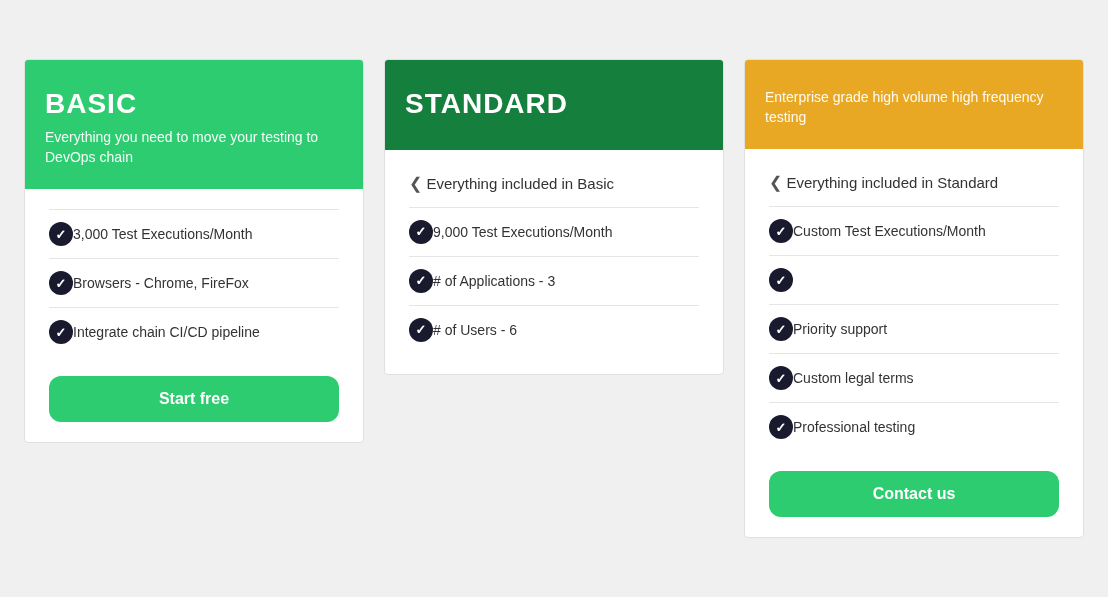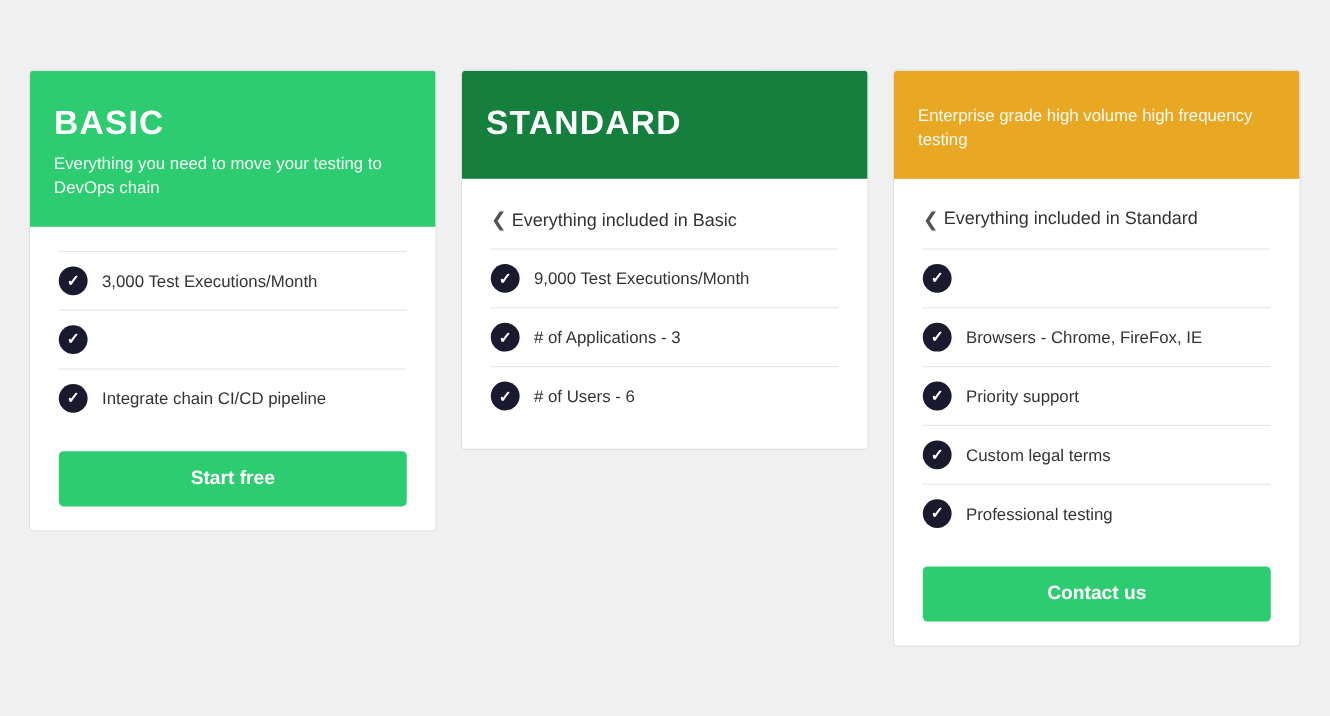--- a/index.html
+++ b/index.html
@@ -64,21 +64,20 @@
       align-items: center;
       gap: 4px;
     }
     .includes-line .arrow {
       color: #555;
       font-size: 16px;
     }
     .feature-item {
       display: flex;
       align-items: center;
-      gap: 12px;
       padding: 12px 0;
       border-top: 1px solid #e5e5e5;
       font-size: 14px;
       color: #333;
     }
     .feature-item:first-of-type {
       border-top: 1px solid #e5e5e5;
     }
     .check-icon {
       width: 24px;
@@ -103,38 +102,39 @@
       border: none;
       border-radius: 4px;
       font-size: 16px;
       font-weight: bold;
       cursor: pointer;
       color: #fff;
       text-align: center;
       margin-top: auto;
       margin-top: 20px;
     }
-    .btn-green { background: #2ecc71; }
+    .btn-green { background: #2ecc71; border-radius: 12px; }
   </style>
 </head>
 <body>
 
 <div class="pricing-container">
 <div class="plan-card">
       <div class="plan-header basic">
         <div class="plan-title">BASIC</div>
         <div class="plan-subtitle">Everything you need to move your testing to DevOps chain</div>
       </div>
       <div class="plan-body">
         <div class="feature-item">
           <div class="check-icon"></div>
           <span>3,000 Test Executions/Month</span>
         </div>
         <div class="feature-item">
           <div class="check-icon"></div>
+          <span>Browsers - Chrome, FireFox</span>
         </div>
         <div class="feature-item">
           <div class="check-icon"></div>
           <span>Integrate chain CI/CD pipeline</span>
         </div>
         <button class="btn btn-green">Start free</button>
       </div>
     </div>
     <div class="plan-card">
       <div class="plan-header standard">
@@ -157,24 +157,24 @@
       </div>
     </div>
     <div class="plan-card">
       <div class="plan-header extended">
         <div class="plan-subtitle">Enterprise grade high volume high frequency testing</div>
       </div>
       <div class="plan-body">
         <div class="includes-line"><span class="arrow">❮</span> Everything included in Standard</div>
         <div class="feature-item">
           <div class="check-icon"></div>
+          <span>Custom Test Executions/Month</span>
         </div>
         <div class="feature-item">
           <div class="check-icon"></div>
-          <span>Browsers - Chrome, FireFox, IE</span>
         </div>
         <div class="feature-item">
           <div class="check-icon"></div>
           <span>Priority support</span>
         </div>
         <div class="feature-item">
           <div class="check-icon"></div>
           <span>Custom legal terms</span>
         </div>
         <div class="feature-item">

